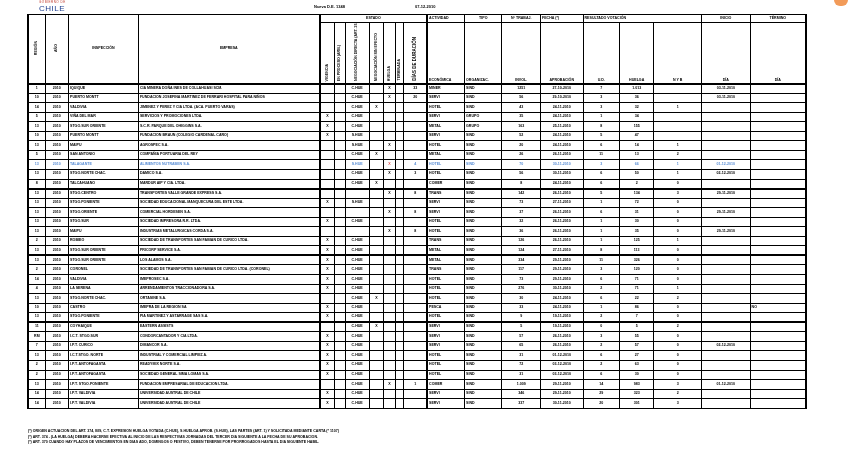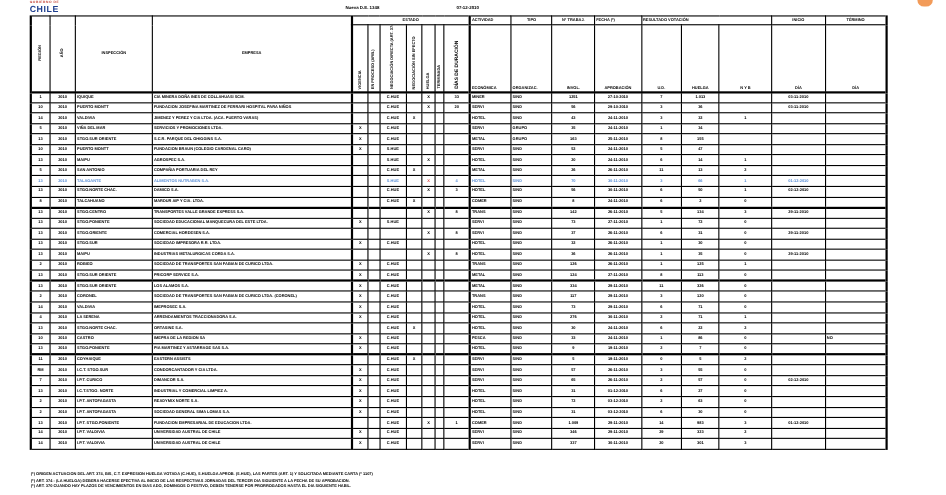--- a/index.html
+++ b/index.html
@@ -1,18 +1,18 @@
 <!DOCTYPE html>
 <html><head>
 <meta charset="utf-8">
 <style>
   * { box-sizing: border-box; margin: 0; padding: 0; }
   body { width: 860px; height: 450px; background: #ffffff; position: relative; overflow: hidden;
          font-family: "Liberation Sans", sans-serif; color: #000; }
-  .logo { position: absolute; left: 27px; top: 0px; font-size: 8px; font-weight: bold; color: #1f3f8f; letter-spacing: 0.5px; }
+  .logo { position: absolute; left: 39px; top: 0px; font-size: 8px; font-weight: normal; color: #1f3f8f; letter-spacing: 0.5px; }
   .logo .sup { display:block; font-size: 3px; color:#c0392b; text-align:center; line-height:4px; }
   .logo-right { position: absolute; left: 834px; top: 0px; width: 14px; height: 6px; background: #f08a3c; border-radius: 0 0 6px 6px; opacity: 0.85; }
   .title { position: absolute; top: 4px; font-size: 4px; font-weight: bold; }
   table { position: absolute; left: 27px; top: 14px; width: 780px; border-collapse: collapse; table-layout: fixed;
           font-size: 3.6px; font-weight: bold; }
   td, th { border: 1px solid #000; padding: 0 1px; overflow: hidden; white-space: nowrap; line-height: 1; }
   th { font-weight: bold; text-align: center; vertical-align: bottom; }
   thead tr.h1 th { height: 8px; vertical-align: middle; }
   thead tr.h2 th { height: 60px; }
   .vert { writing-mode: vertical-rl; transform: rotate(180deg); display: inline-block; text-align: left; max-height: 58px; }

